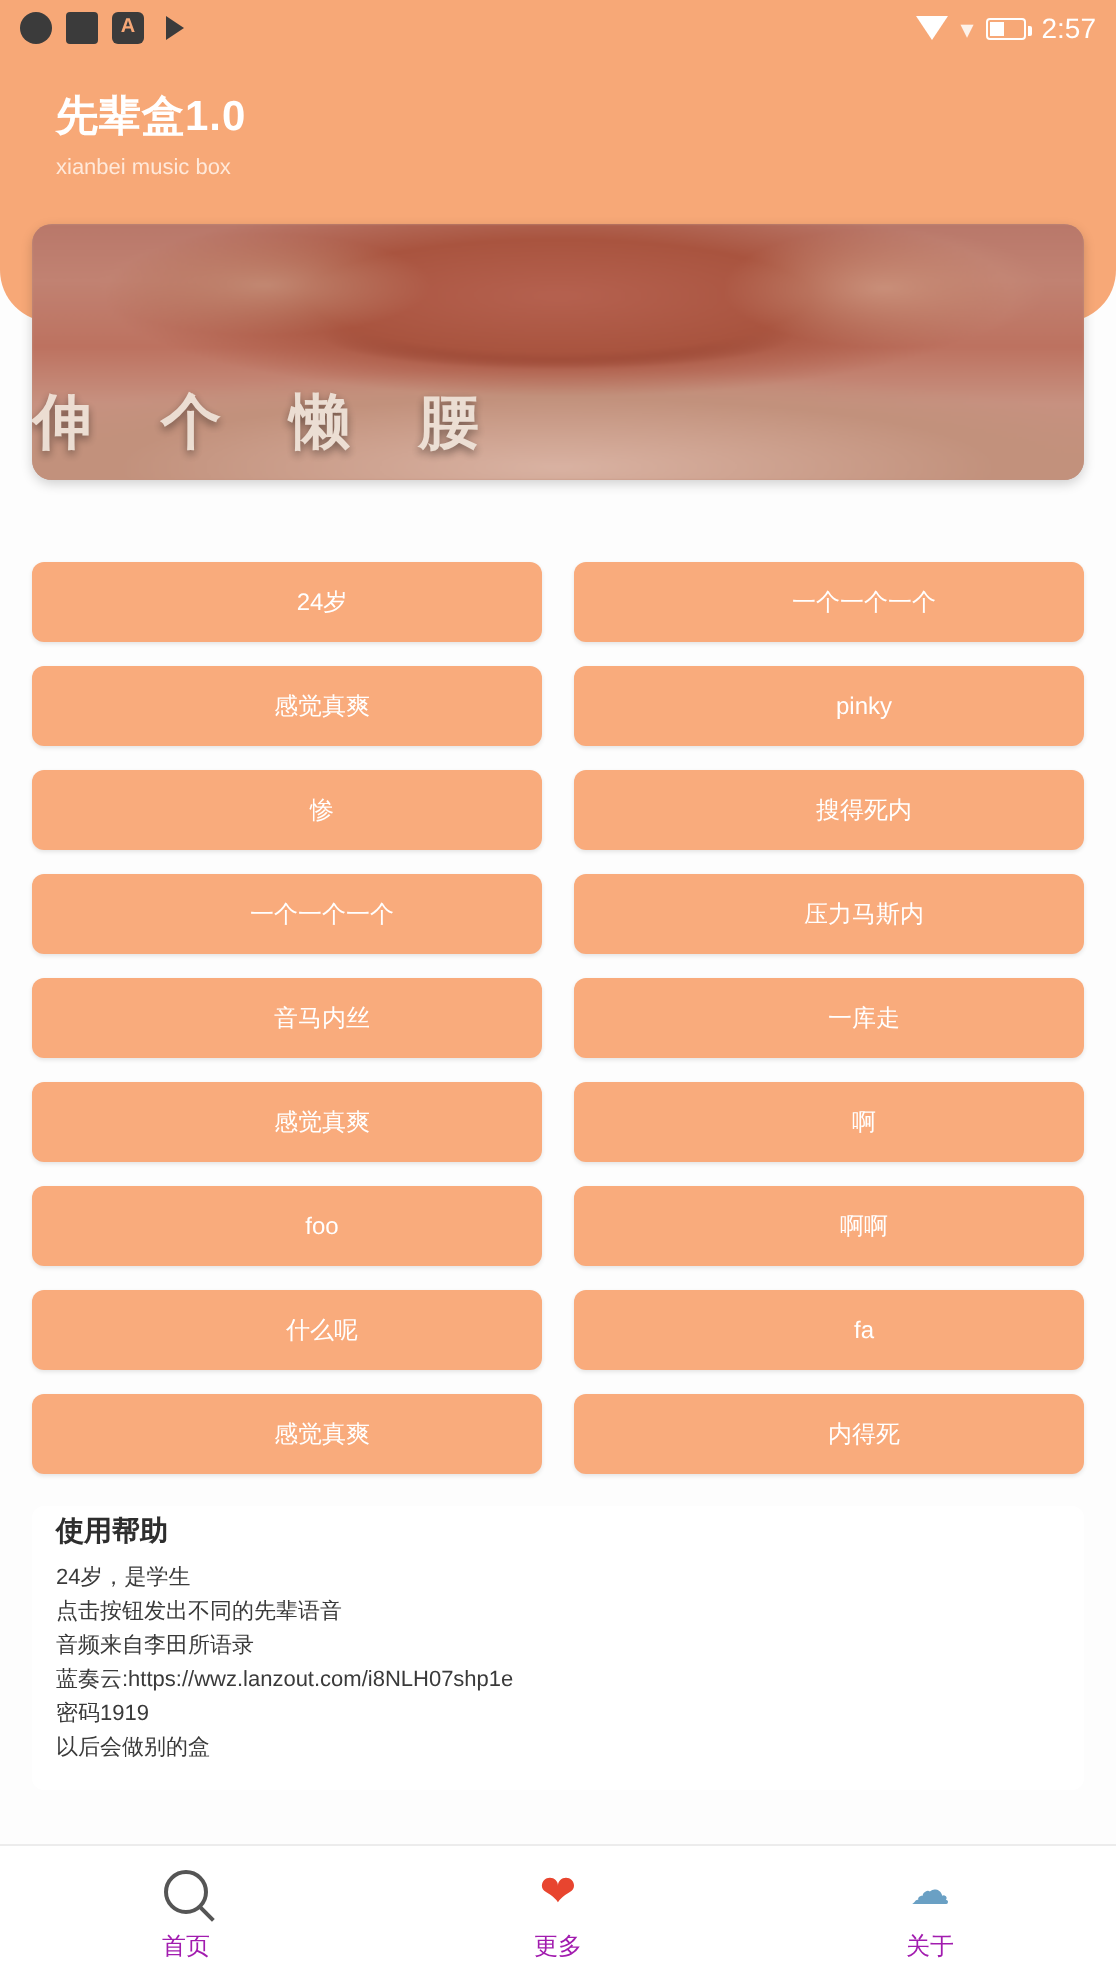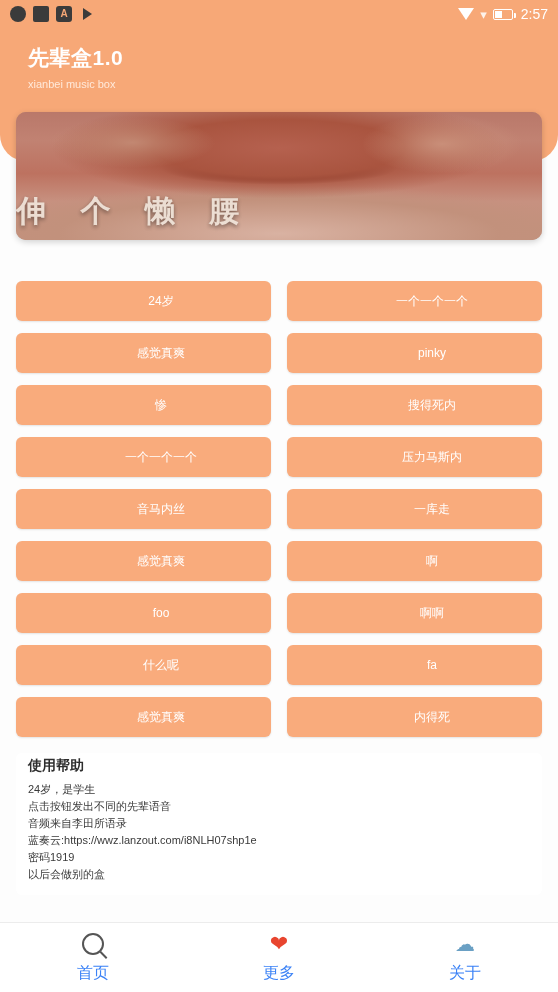--- a/index.html
+++ b/index.html
@@ -176,21 +176,21 @@
     background: #ffffff;
     border-top: 1px solid #ececec;
     display: flex;
     align-items: center;
   }
   .nav-item {
     flex: 1;
     display: flex; flex-direction: column; align-items: center; gap: 6px;
     cursor: pointer;
   }
-  .nav-label { font-size: 16px; color: #3b82f6; }
+  .nav-label { font-size: 12px; color: #a21caf; }
   .nav-ico { height: 26px; display: flex; align-items: center; justify-content: center; }
   .ico-search {
     width: 22px; height: 22px; border: 2px solid #555; border-radius: 50%;
     position: relative;
   }
   .ico-search:after {
     content: ""; position: absolute; right: -6px; bottom: -3px;
     width: 9px; height: 2px; background: #555; transform: rotate(45deg);
   }
   .ico-heart { font-size: 22px; color: #e8452f; line-height: 1; }

